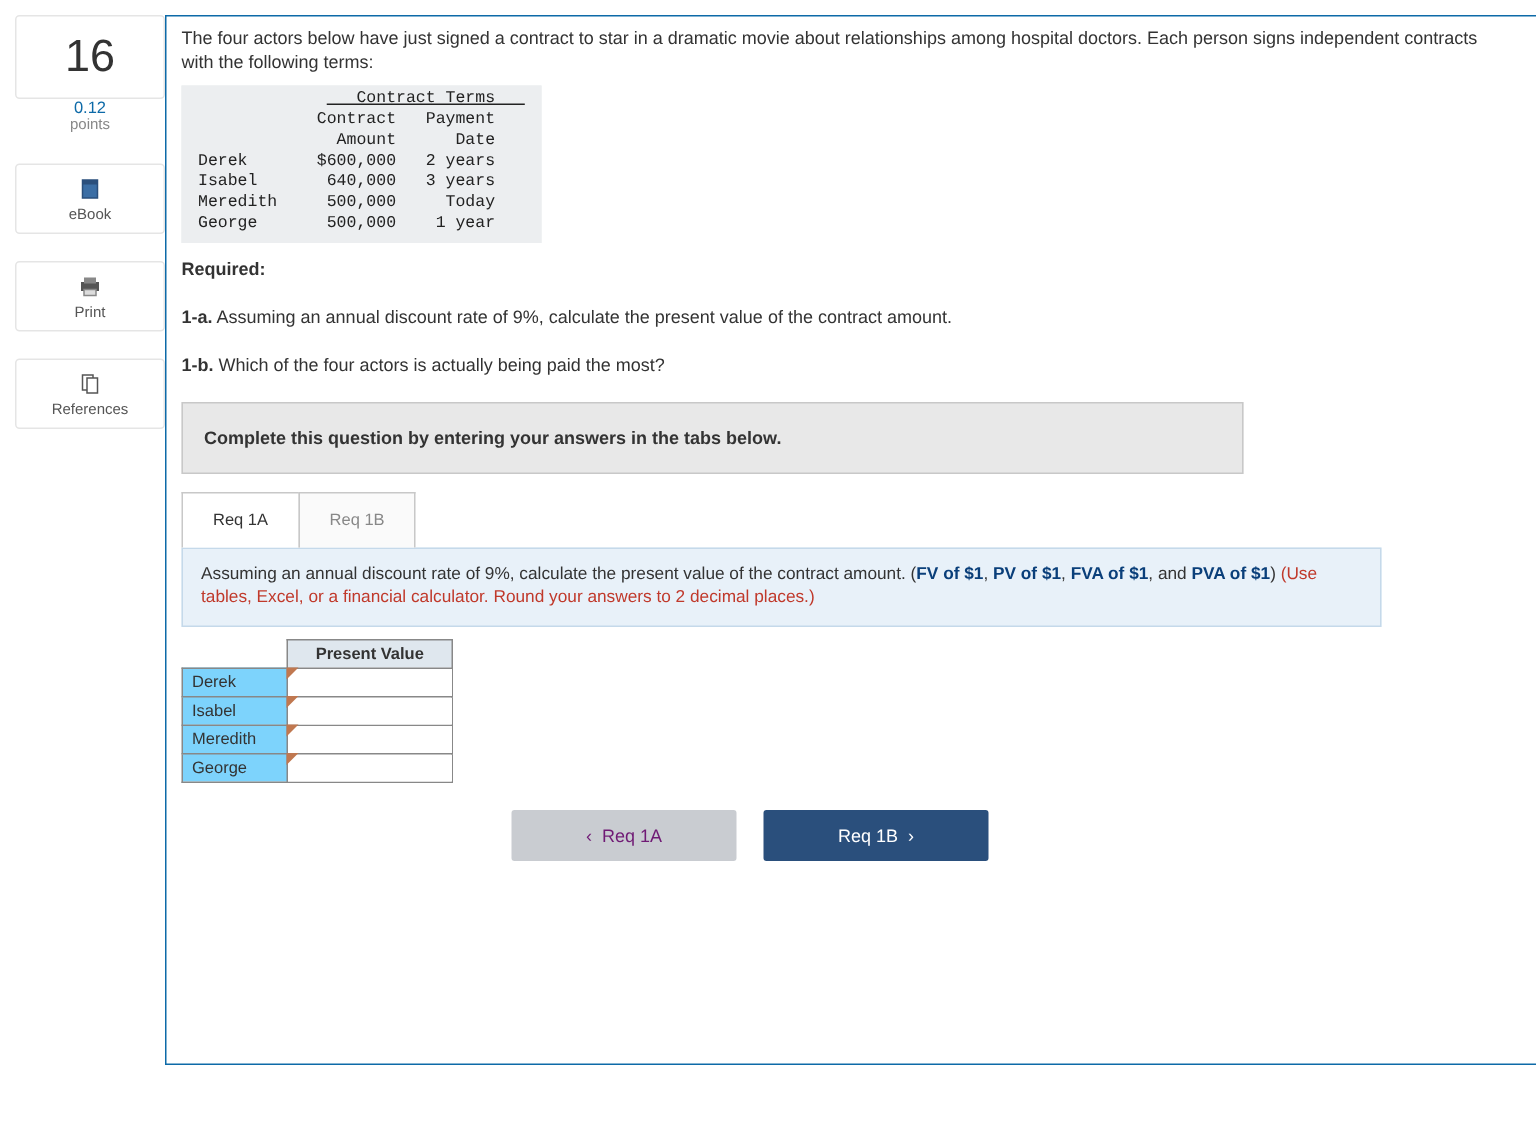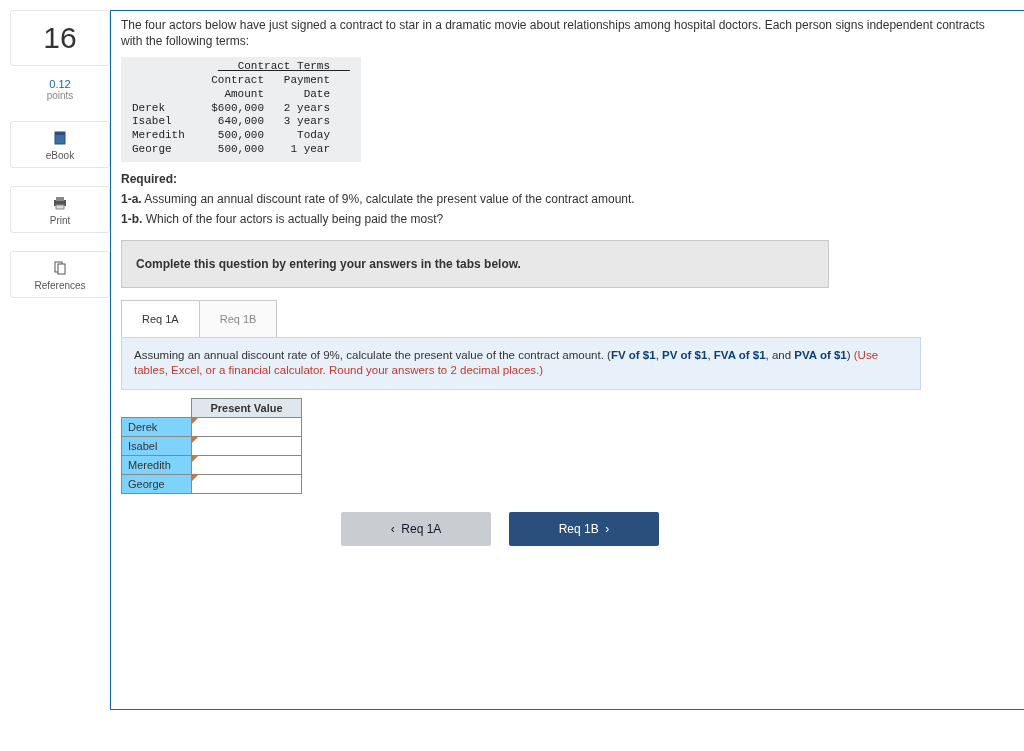--- a/index.html
+++ b/index.html
@@ -19,21 +19,21 @@
   .sidebar {
     width: 100px;
     flex-shrink: 0;
     text-align: center;
   }
   .qnum-box {
     background: #fff;
     border: 1px solid #e5e5e5;
     border-radius: 3px;
     padding: 10px 8px;
-    margin-bottom: 12px;
+    margin-bottom: 0;
     font-size: 30px;
     font-weight: 400;
     color: #333;
   }
   .points-box {
     color: #0d6aa8;
     font-size: 11px;
     margin-bottom: 20px;
   }
   .points-box .pts-label { color: #888; font-size: 10px; }
@@ -68,21 +68,21 @@
     padding: 2px 10px 4px 10px;
     font-family: "Courier New", monospace;
     font-size: 11px;
     color: #222;
     border: 1px solid #eceef0;
     white-space: pre;
     line-height: 1.25;
   }
   .contract-block .hdr { text-decoration: underline; }
   .required-label { font-weight: bold; margin-top:10px; }
-  .req-line { margin:6px 0; }
+  .req-line { margin:18px 0; }
   .instruction-bar {
     background: #e8e8e8;
     border: 1px solid #c8c8c8;
     padding: 16px 14px;
     margin: 14px 0 0 0;
     font-weight: bold;
     font-size: 12px;
     width: 708px;
   }
   .tabs {
@@ -147,21 +147,21 @@
     padding-left: 220px;
   }
   .nav-btn {
     width:150px;
     text-align:center;
     padding:10px 0;
     font-size:12px;
     border-radius:2px;
   }
   .nav-btn.disabled {
-    background:#c9ccd1; color:#0f172a; cursor:default;
+    background:#c9ccd1; color:#701a75; cursor:default;
   }
   .nav-btn.primary {
     background:#2a4f7c; color:#fff; cursor:pointer;
   }
 </style>
 </head>
 <body>
 
 <div class="page">
 

